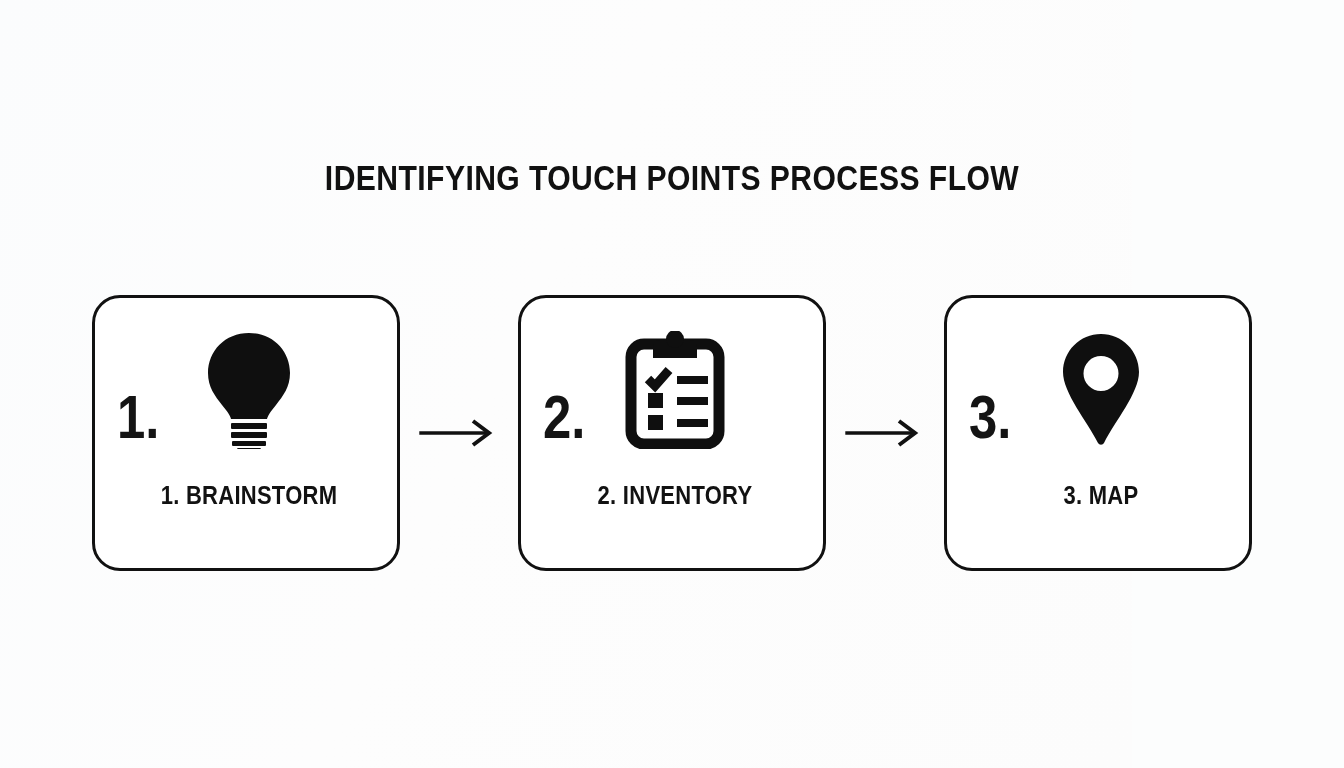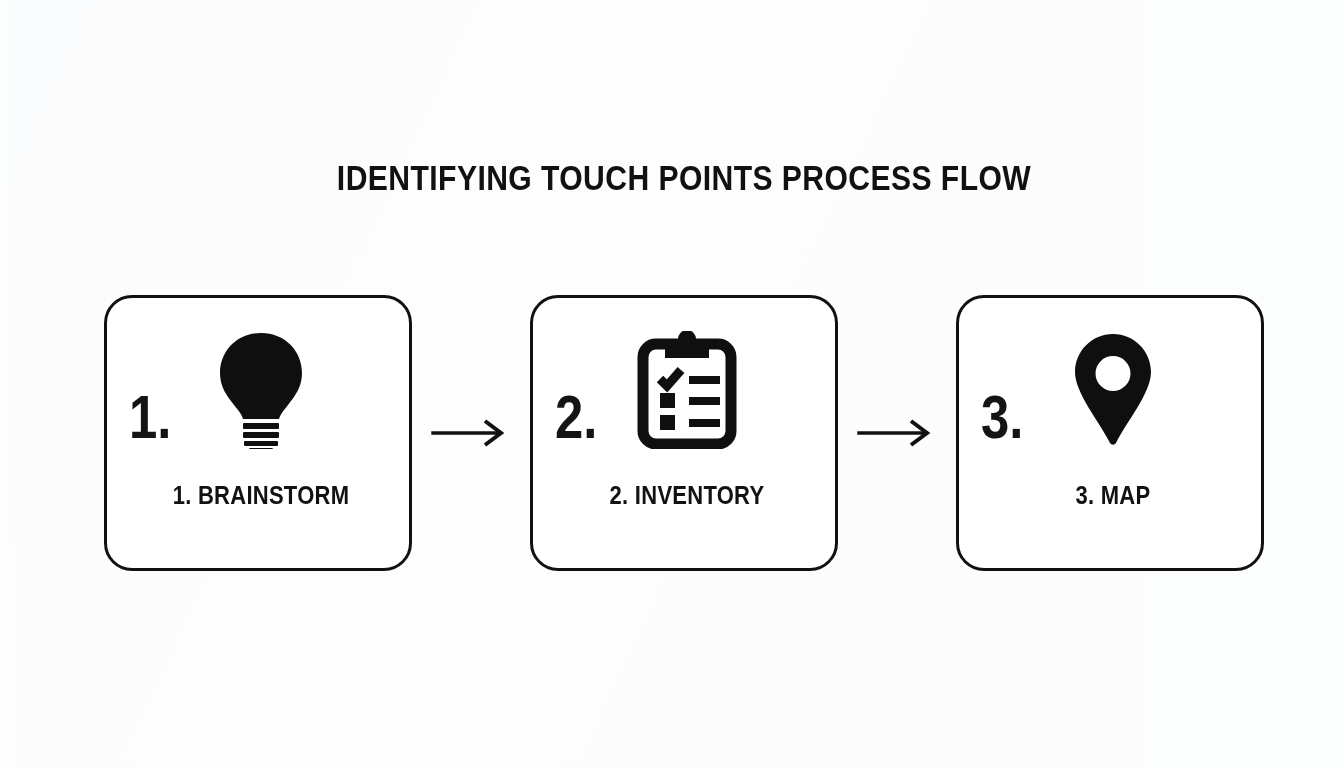--- a/index.html
+++ b/index.html
@@ -14,21 +14,20 @@
     font-family: "Liberation Sans", sans-serif;
     overflow: hidden;
   }
 
   #canvas {
     position: relative;
     width: 1132px;
     height: 768px;
     background:
       linear-gradient(115deg, #fbfcfd 0%, #fdfdfd 45%, #fcfcfc 100%);
-    margin-left: 12px;
   }
 
   
   .title {
     position: absolute;
     left: 0;
     top: 158px;
     width: 1344px;
     text-align: center;
     font-family: "Liberation Sans", sans-serif;

